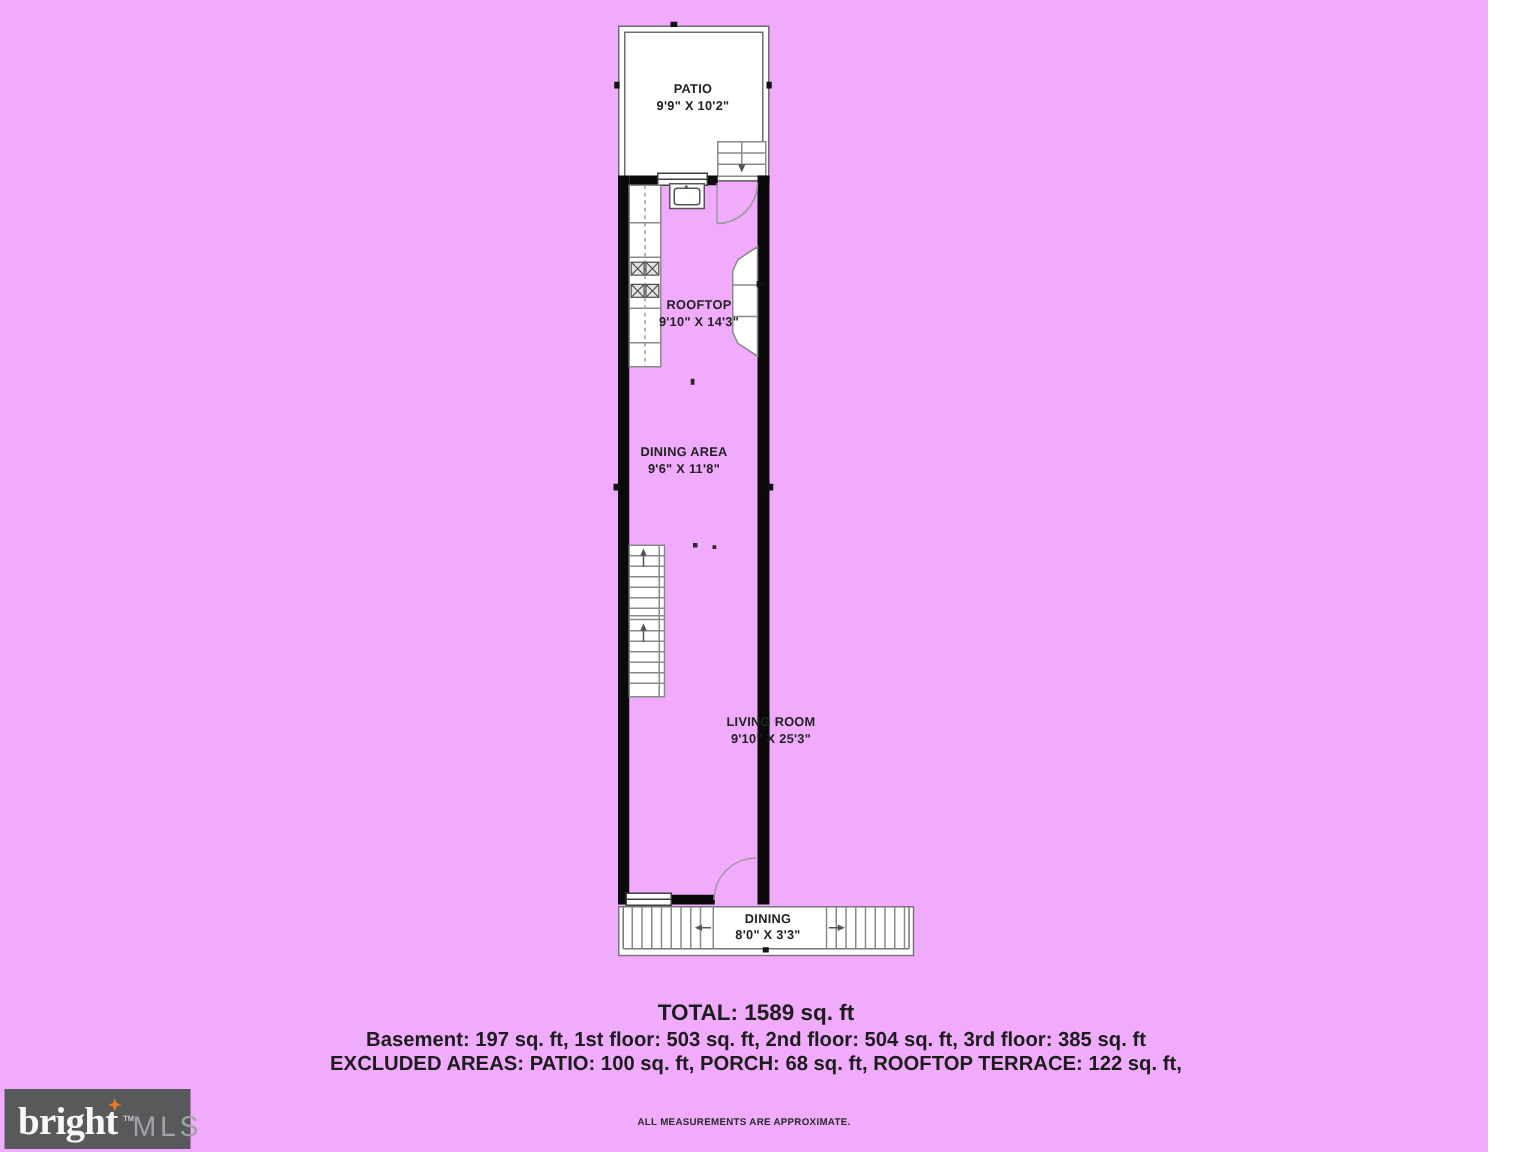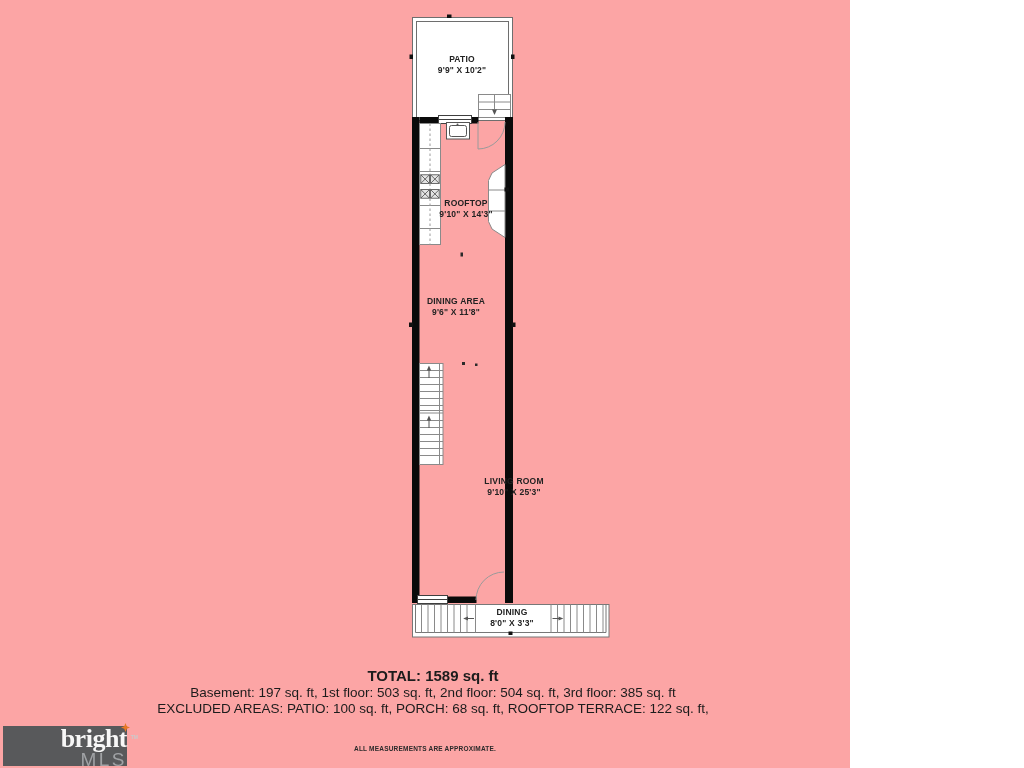--- a/index.html
+++ b/index.html
@@ -1,19 +1,19 @@
 <!DOCTYPE html>
 <html><head>
 <meta charset="utf-8">
 <style>
   html,body{margin:0;padding:0;background:#ffffff;}
   .canvas{
     position:relative;
-    width:850px;height:768px;
-    background:#fca5a5;
+    width:992px;height:768px;
+    background:#f0abfc;
     font-family:"Liberation Sans","DejaVu Sans",sans-serif;
     overflow:hidden;
   }
   .plan-svg{position:absolute;left:0;top:0;}
   .room-label{
     position:absolute;
     transform:translateX(-50%);
     text-align:center;
     font-size:8.5px;
     line-height:11px;
@@ -22,40 +22,39 @@
     letter-spacing:0.2px;
     white-space:nowrap;
   }
   .footer{
     position:absolute;
     left:16px;right:0;top:666px;
     text-align:center;
     color:#1c1c1c;
   }
   .footer .total{font-size:15px;line-height:19px;font-weight:700;margin:0;}
-  .footer .line{font-size:13.5px;line-height:16px;font-weight:400;margin:0;}
+  .footer .line{font-size:13.5px;line-height:16px;font-weight:700;margin:0;}
   .disclaimer{
     position:absolute;
     left:0;right:0;top:745px;
     text-align:center;
     font-size:6.5px;
     font-weight:700;
     letter-spacing:0.2px;
     color:#2a2a2a;
   }
   .logo{
     position:absolute;
     left:3px;top:726px;
     width:124px;height:40px;
     background:#58595b;
     display:flex;
     align-items:flex-end;
     padding:0 0 5px 9px;
     box-sizing:border-box;
-    flex-direction:column;
   }
   .logo .brand-wrap{
     position:relative;
     display:inline-block;
     font-family:"Liberation Serif","DejaVu Serif",serif;
     font-weight:600;
     font-size:26px;
     line-height:26px;
     letter-spacing:-0.5px;
     color:#f7f7f7;

